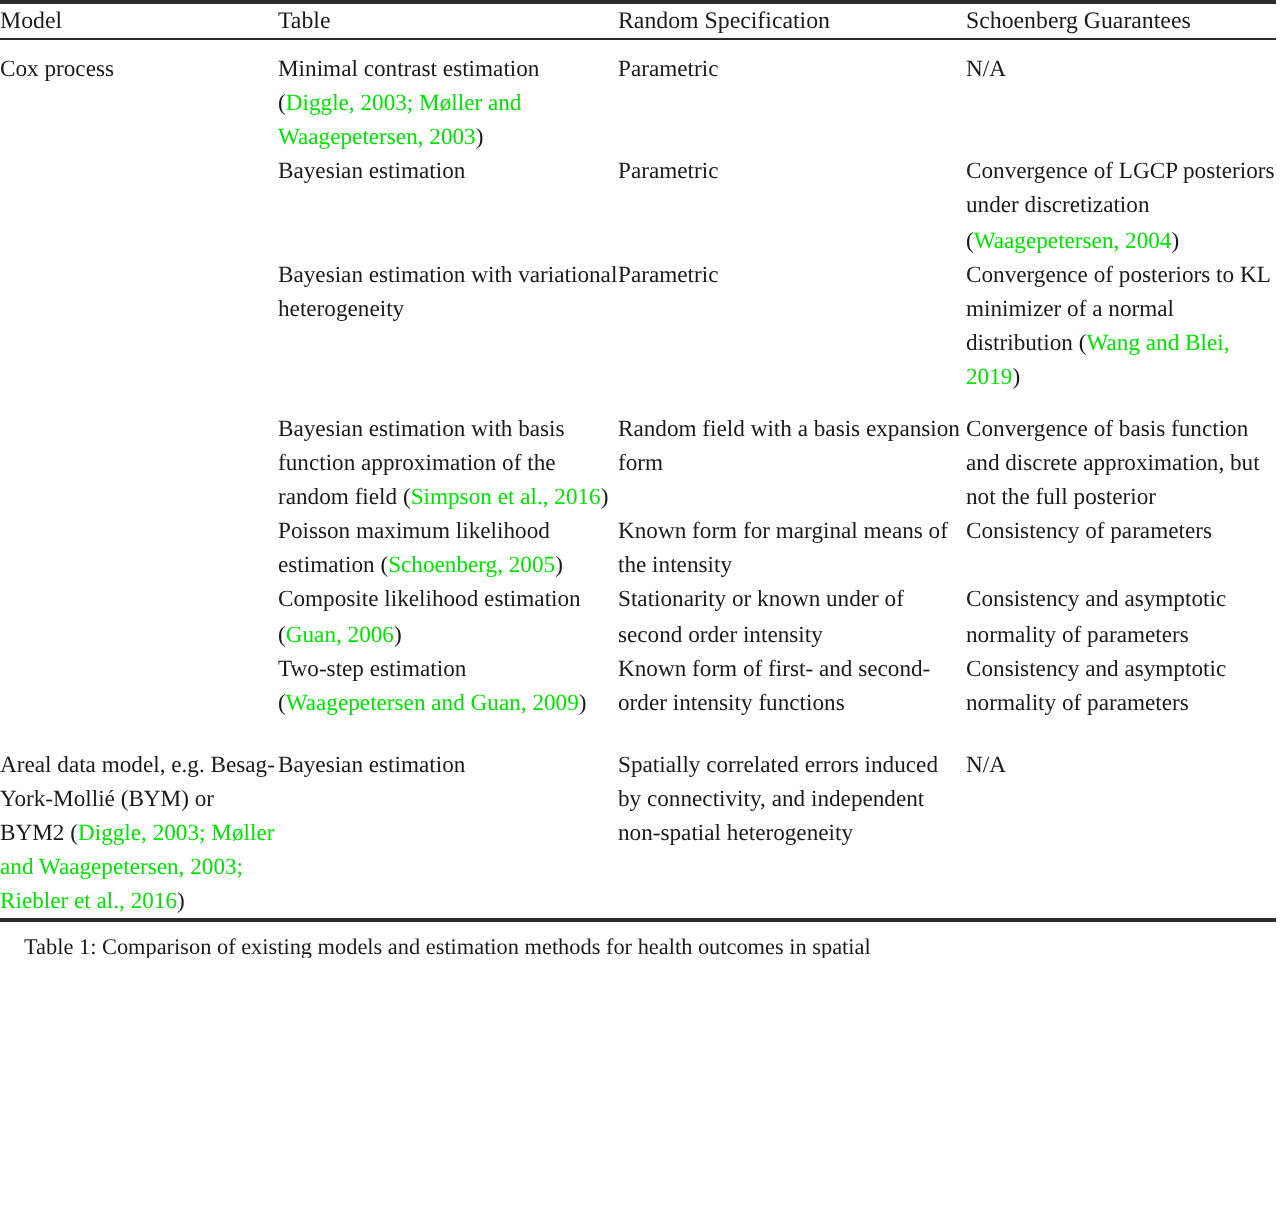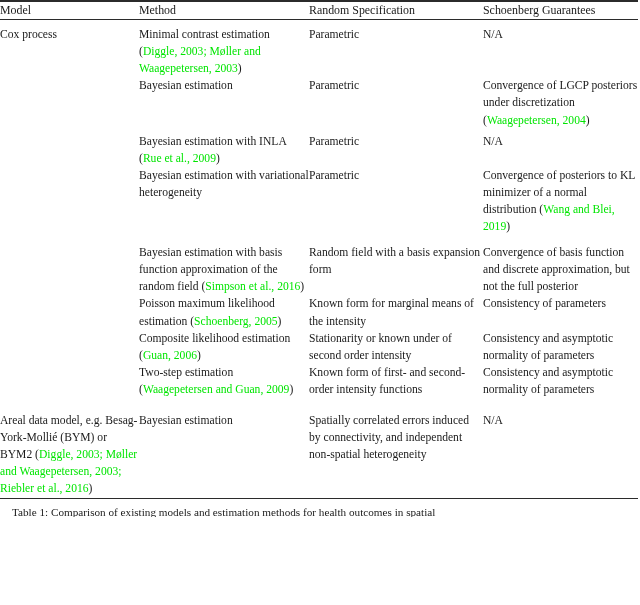--- a/index.html
+++ b/index.html
@@ -107,21 +107,21 @@
     <colgroup>
       <col class="c1">
         <col class="c2">
         <col class="c3">
         <col class="c4">
     </colgroup>
 
     <thead>
       <tr>
         <th class="hcell"><span>Model</span></th>
-        <th class="hcell"><span>Method</span></th>
+        <th class="hcell"><span>Table</span></th>
         <th class="hcell"><span>Random Specification</span></th>
         <th class="hcell"><span>Schoenberg Guarantees</span></th>
       </tr>
     </thead>
   </table>
 
   <div class="rule-head"></div>
 
   <table class="ptable">
     <colgroup>
@@ -139,26 +139,20 @@
         <td class="cell"><span>N/A</span></td>
       </tr>
 
       <tr class="subrow">
         <td class="cell"></td>
         <td class="cell"><span>Bayesian estimation</span></td>
         <td class="cell"><span>Parametric</span></td>
         <td class="cell"><span>Convergence of LGCP posteriors under discretization (</span><span class="cite">Waagepetersen, 2004</span><span class="paren">)</span></td>
       </tr>
 
-      <tr class="subrow gap-sm">
-        <td class="cell"></td>
-        <td class="cell"><span>Bayesian estimation with INLA (</span><span class="cite">Rue et al., 2009</span><span class="paren">)</span></td>
-        <td class="cell"><span>Parametric</span></td>
-        <td class="cell"><span>N/A</span></td>
-      </tr>
 
       <tr class="subrow">
         <td class="cell"></td>
         <td class="cell"><span>Bayesian estimation with variational heterogeneity</span></td>
         <td class="cell"><span>Parametric</span></td>
         <td class="cell"><span>Convergence of posteriors to KL minimizer of a normal distribution (</span><span class="cite">Wang and Blei, 2019</span><span class="paren">)</span></td>
       </tr>
 
       <tr class="subrow gap-md">
         <td class="cell"></td>

